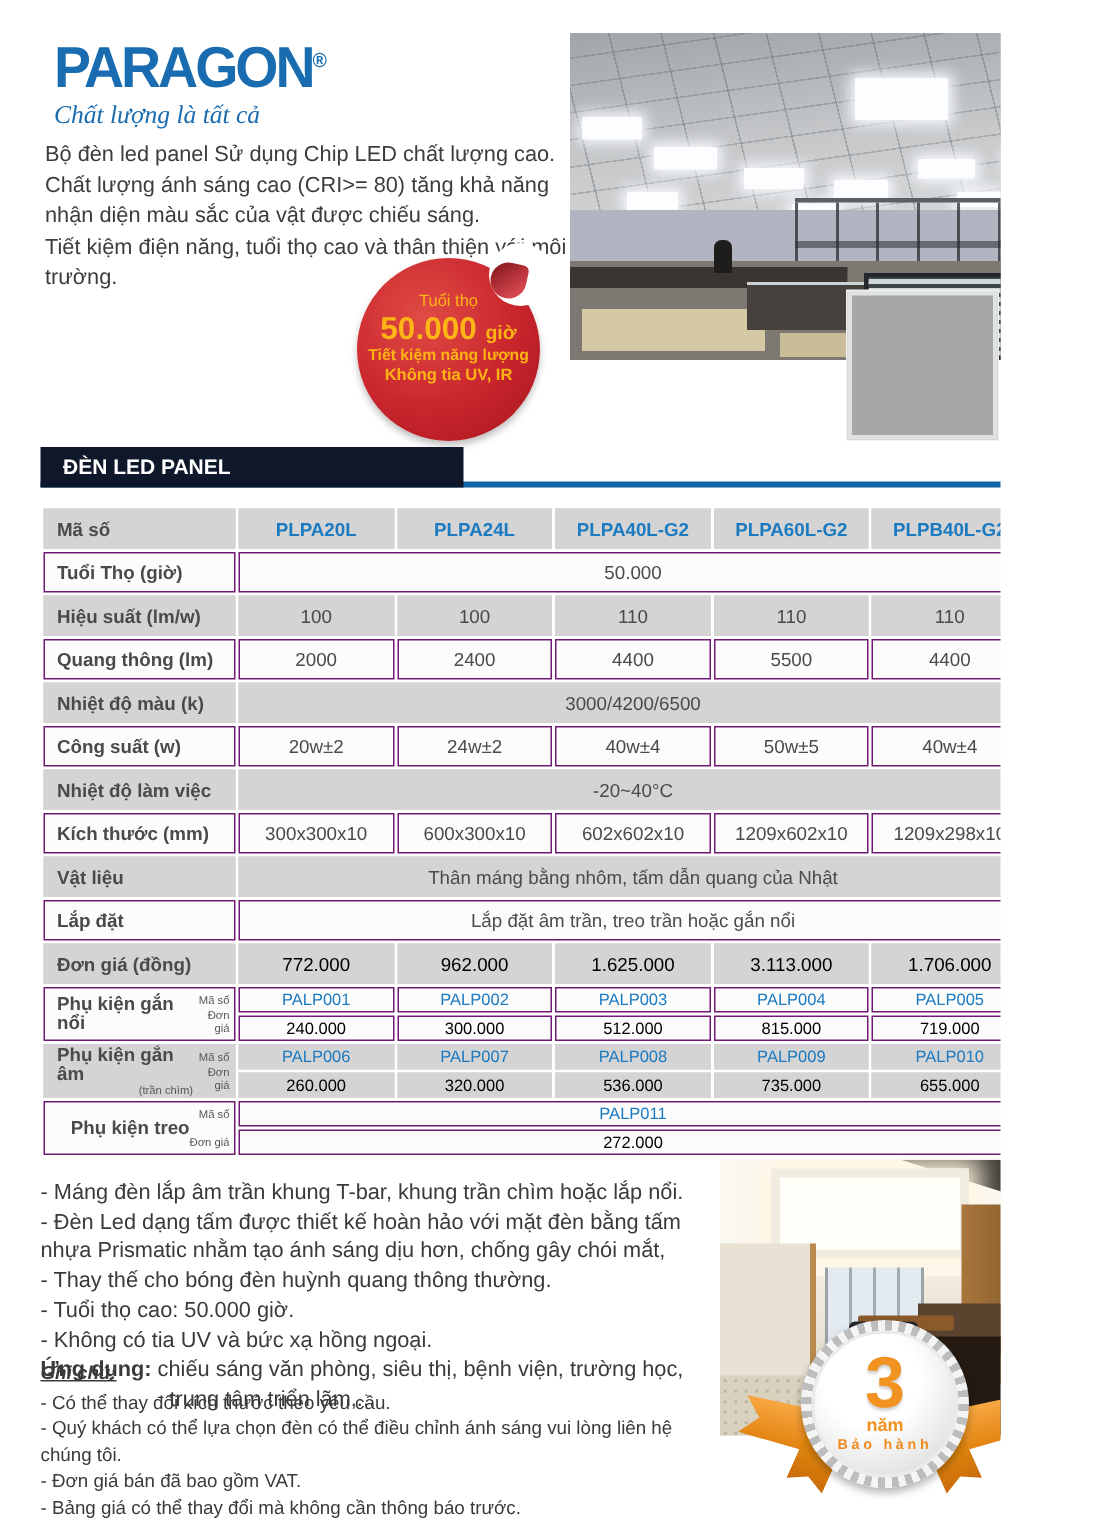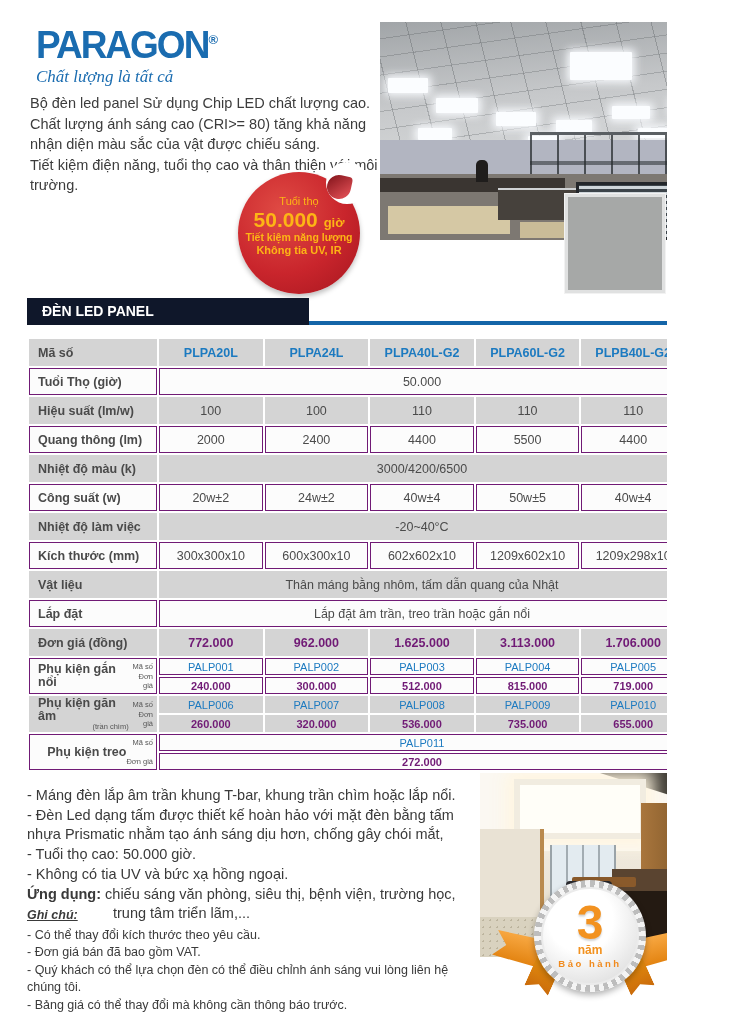--- a/index.html
+++ b/index.html
@@ -62,21 +62,21 @@
   
   .t { position:absolute; left:27px; top:337px; width:660px; border-collapse:separate; border-spacing:2px;
     table-layout:fixed; font-size:12.5px; color:#4b4b4b; }
   .t td { height:25px; text-align:center; padding:0 2px; overflow:hidden; }
   .t .sub td { height:15px; font-size:11px; }
   .g { background:#d4d4d4; border:1px solid #d4d4d4; }
   .w { background:#fcfcfc; border:1px solid #701a75; }
   .lbl { text-align:left !important; padding-left:8px !important; font-weight:bold; color:#4a4a4a; }
   .code { color:#1c7ac0; font-weight:bold; }
   .blue { color:#1c7ac0;margin-left:28px; }
-  .bluebold { color:#701a75; font-weight:bold;margin-left:34px; }
+  .bluebold { color:#000000; font-weight:normal;margin-left:34px; }
   .acc-wrap { display:flex; justify-content:flex-end; align-items:center; }
   .acc-main { font-weight:bold; font-size:12.5px; line-height:1.05; }
   .acc-note { font-weight:normal; font-size:7.5px; text-align:right; color:#555; }
   .acc-subs { display:flex; flex-direction:column; justify-content:space-between; height:28px;
     font-size:7.5px; font-weight:normal; color:#555; text-align:right; padding-right:1px; }
   
   .features { position:absolute; left:27px; top:786px; width:452px; font-size:14.5px; line-height:1.36; color:#3a3a3a; }
   .features div { margin:0; }
   .app-line { padding-left:86px; text-indent:-86px; }
   .app-label { font-weight:bold; }
@@ -305,33 +305,34 @@
     </tr>
     <tr class="sub">
       <td class="w bluebold" colspan="5">272.000</td>
     </tr>
   </tbody>
     </table>
 
   <div class="features">
     <div>- Máng đèn lắp âm trần khung T-bar, khung trần chìm hoặc lắp nổi.</div>
     <div>- Đèn Led dạng tấm được thiết kế hoàn hảo với mặt đèn bằng tấm nhựa Prismatic nhằm tạo ánh sáng dịu hơn, chống gây chói mắt,</div>
+    <div>- Thay thế cho bóng đèn huỳnh quang thông thường.</div>
     <div>- Tuổi thọ cao: 50.000 giờ.</div>
     <div>- Không có tia UV và bức xạ hồng ngoại.</div>
     <div class="app-line">
       <span class="app-label">Ứng dụng:</span>
       <span>chiếu sáng văn phòng, siêu thị, bệnh viện, trường học, trung tâm triển lãm,...</span>
     </div>
   </div>
 
   <div class="notes">
     <div class="notes-title">Ghi chú:</div>
     <div>- Có thể thay đổi kích thước theo yêu cầu.</div>
+    <div>- Quý khách có thể lựa chọn đèn có thể điều chỉnh ánh sáng vui lòng liên hệ chúng tôi.</div>
     <div>- Đơn giá bán đã bao gồm VAT.</div>
-    <div>- Quý khách có thể lựa chọn đèn có thể điều chỉnh ánh sáng vui lòng liên hệ chúng tôi.</div>
     <div>- Bảng giá có thể thay đổi mà không cần thông báo trước.</div>
   </div>
 
   <div class="photo-bottom">
     <i class="pb-el" style="left:0; top:0; width:100%; height:78px; background:#fbf8f2;"></i>
     <i class="pb-el" style="left:120px; top:0; width:95px; height:30px; background:#3d3a33; clip-path:polygon(0 0,100% 0,100% 100%);"></i>
     <i class="pb-el" style="left:34px; top:6px; width:120px; height:48px; background:#fffef8; border:6px solid #f1ece0; box-shadow:0 0 16px 8px rgba(255,246,224,.95);"></i>
     <i class="pb-el" style="left:0; top:56px; width:60px; height:90px; background:#e9e2d4; border-right:4px solid #b98a4e;"></i>
     <i class="pb-el" style="left:70px; top:72px; width:66px; height:56px; background:#e3ebf0; box-shadow:inset 2px 0 0 #9aa3a8, inset -2px 0 0 #9aa3a8; background-image:repeating-linear-gradient(90deg, rgba(120,130,136,.6) 0 2px, transparent 2px 16px);"></i>
     <i class="pb-el" style="right:0; top:30px; width:52px; height:120px; background:linear-gradient(90deg,#a9763d,#7c5527);"></i>

